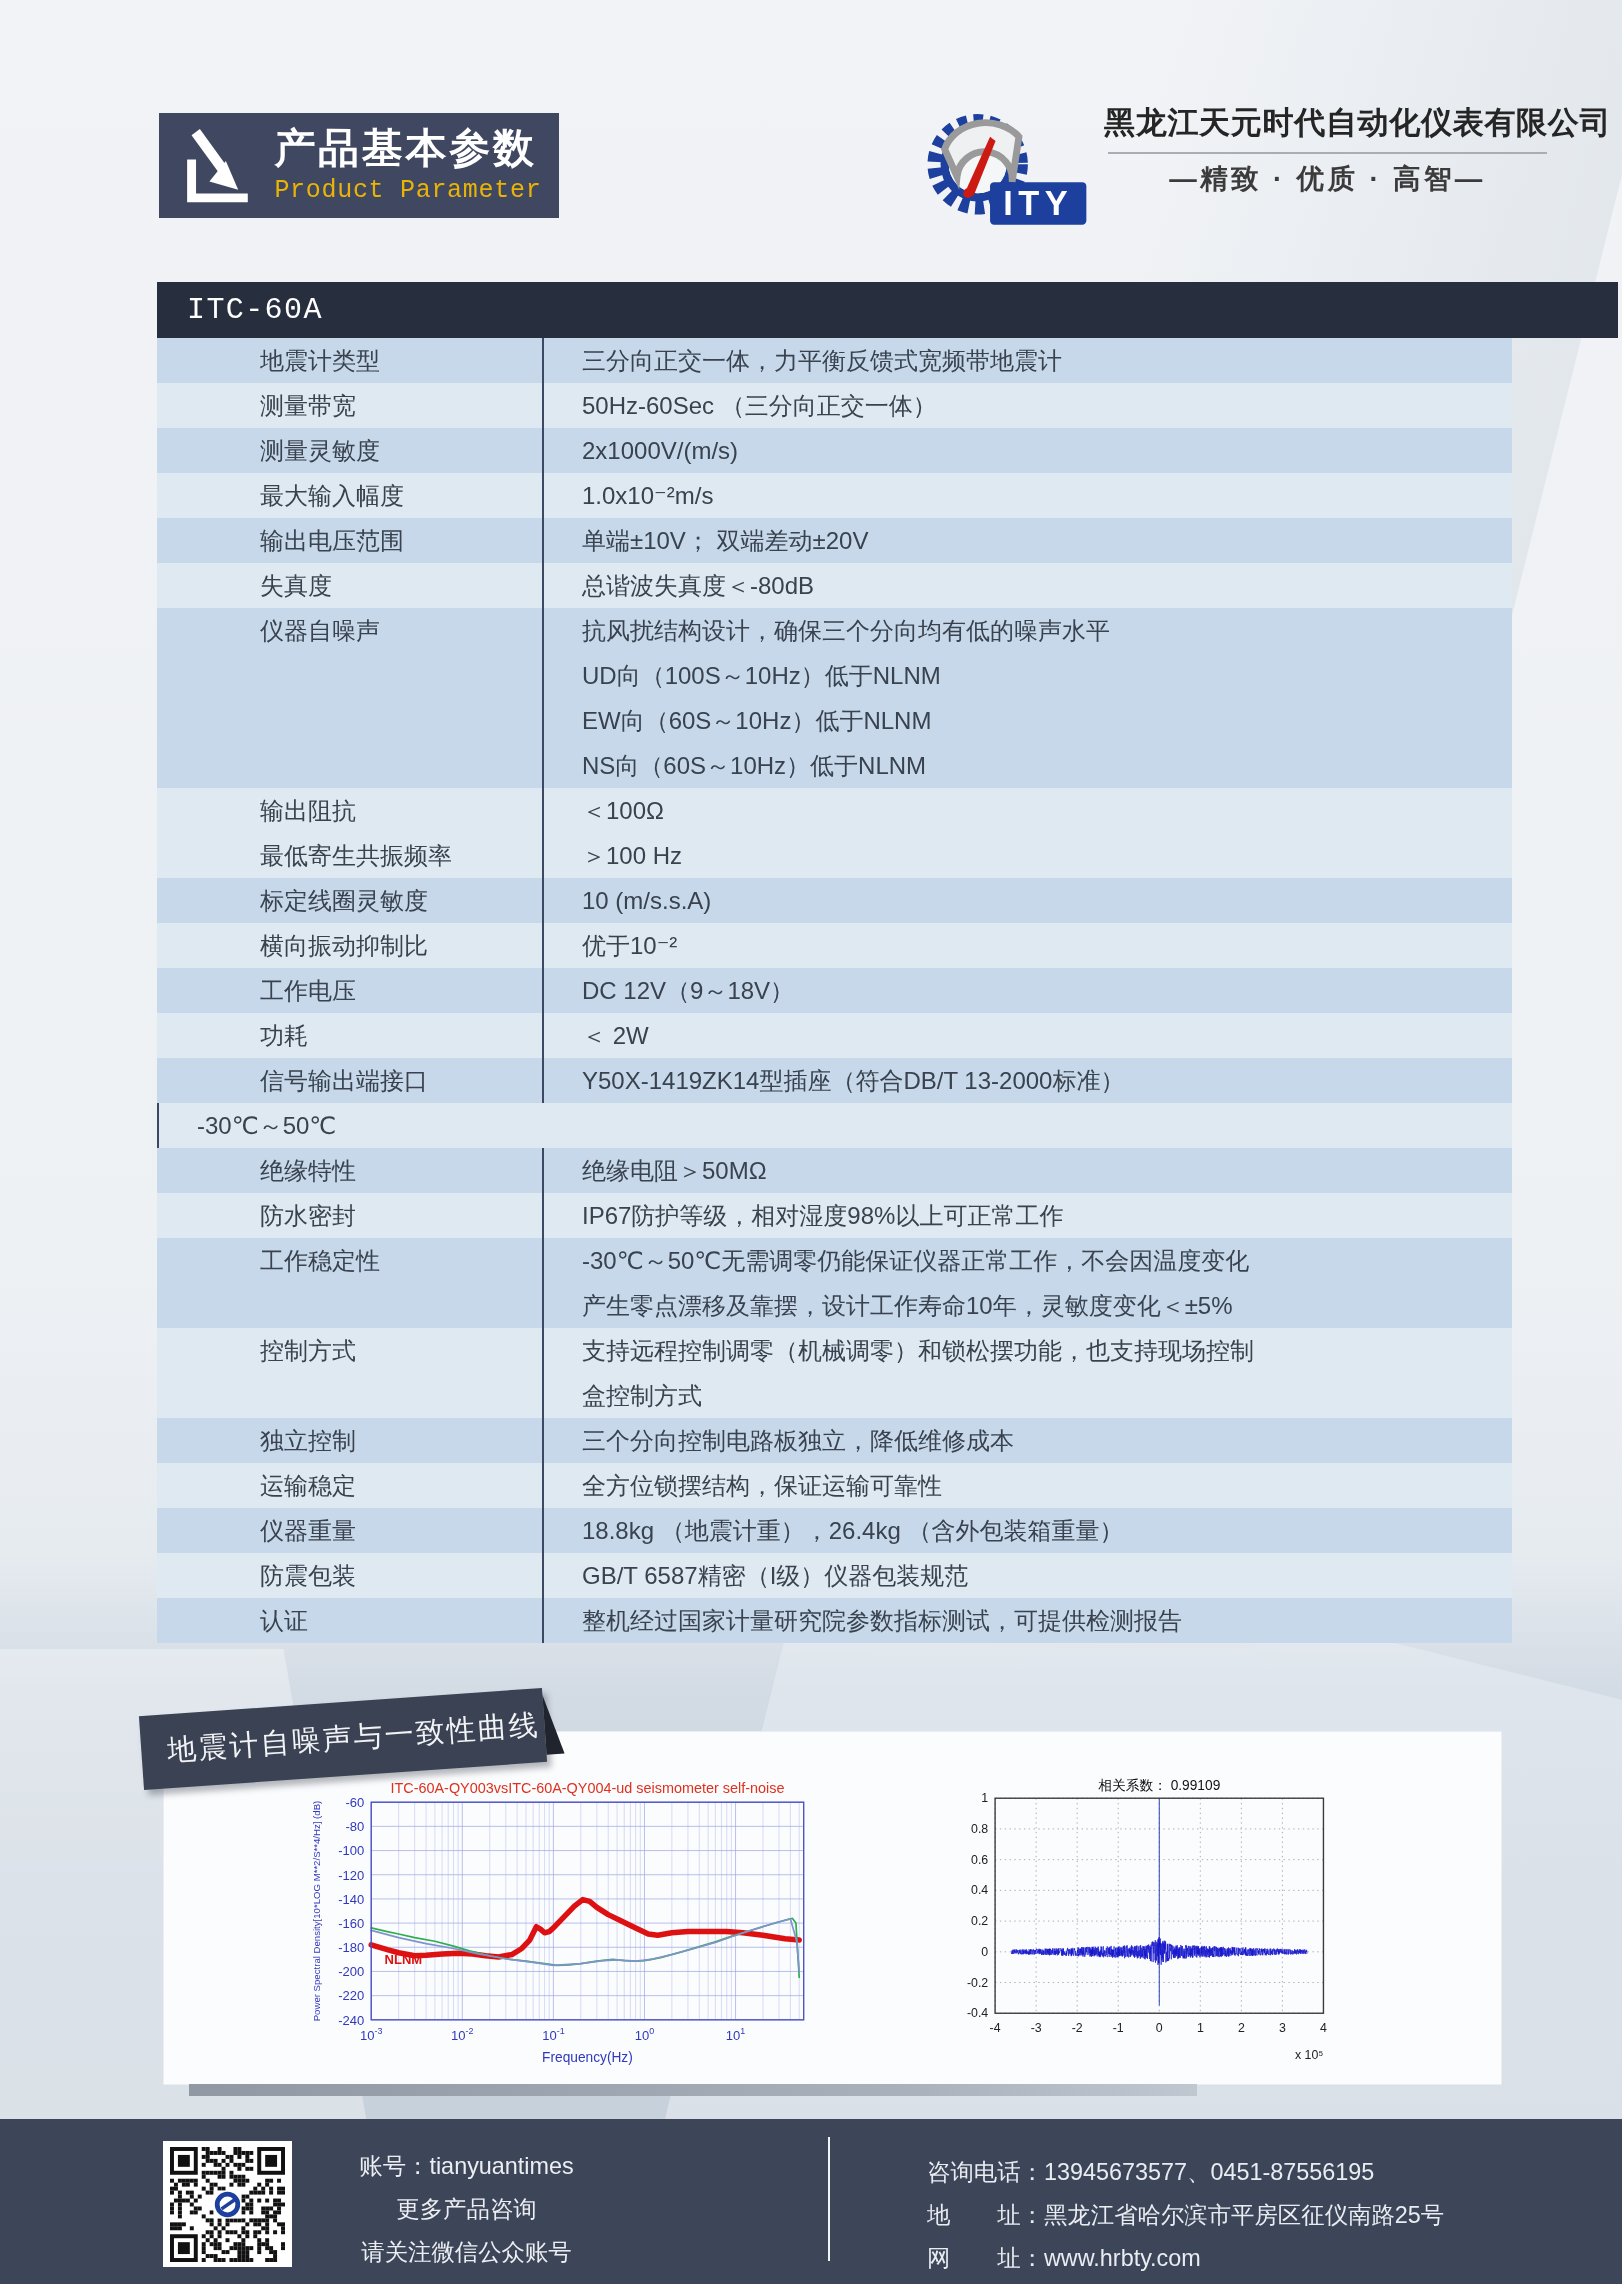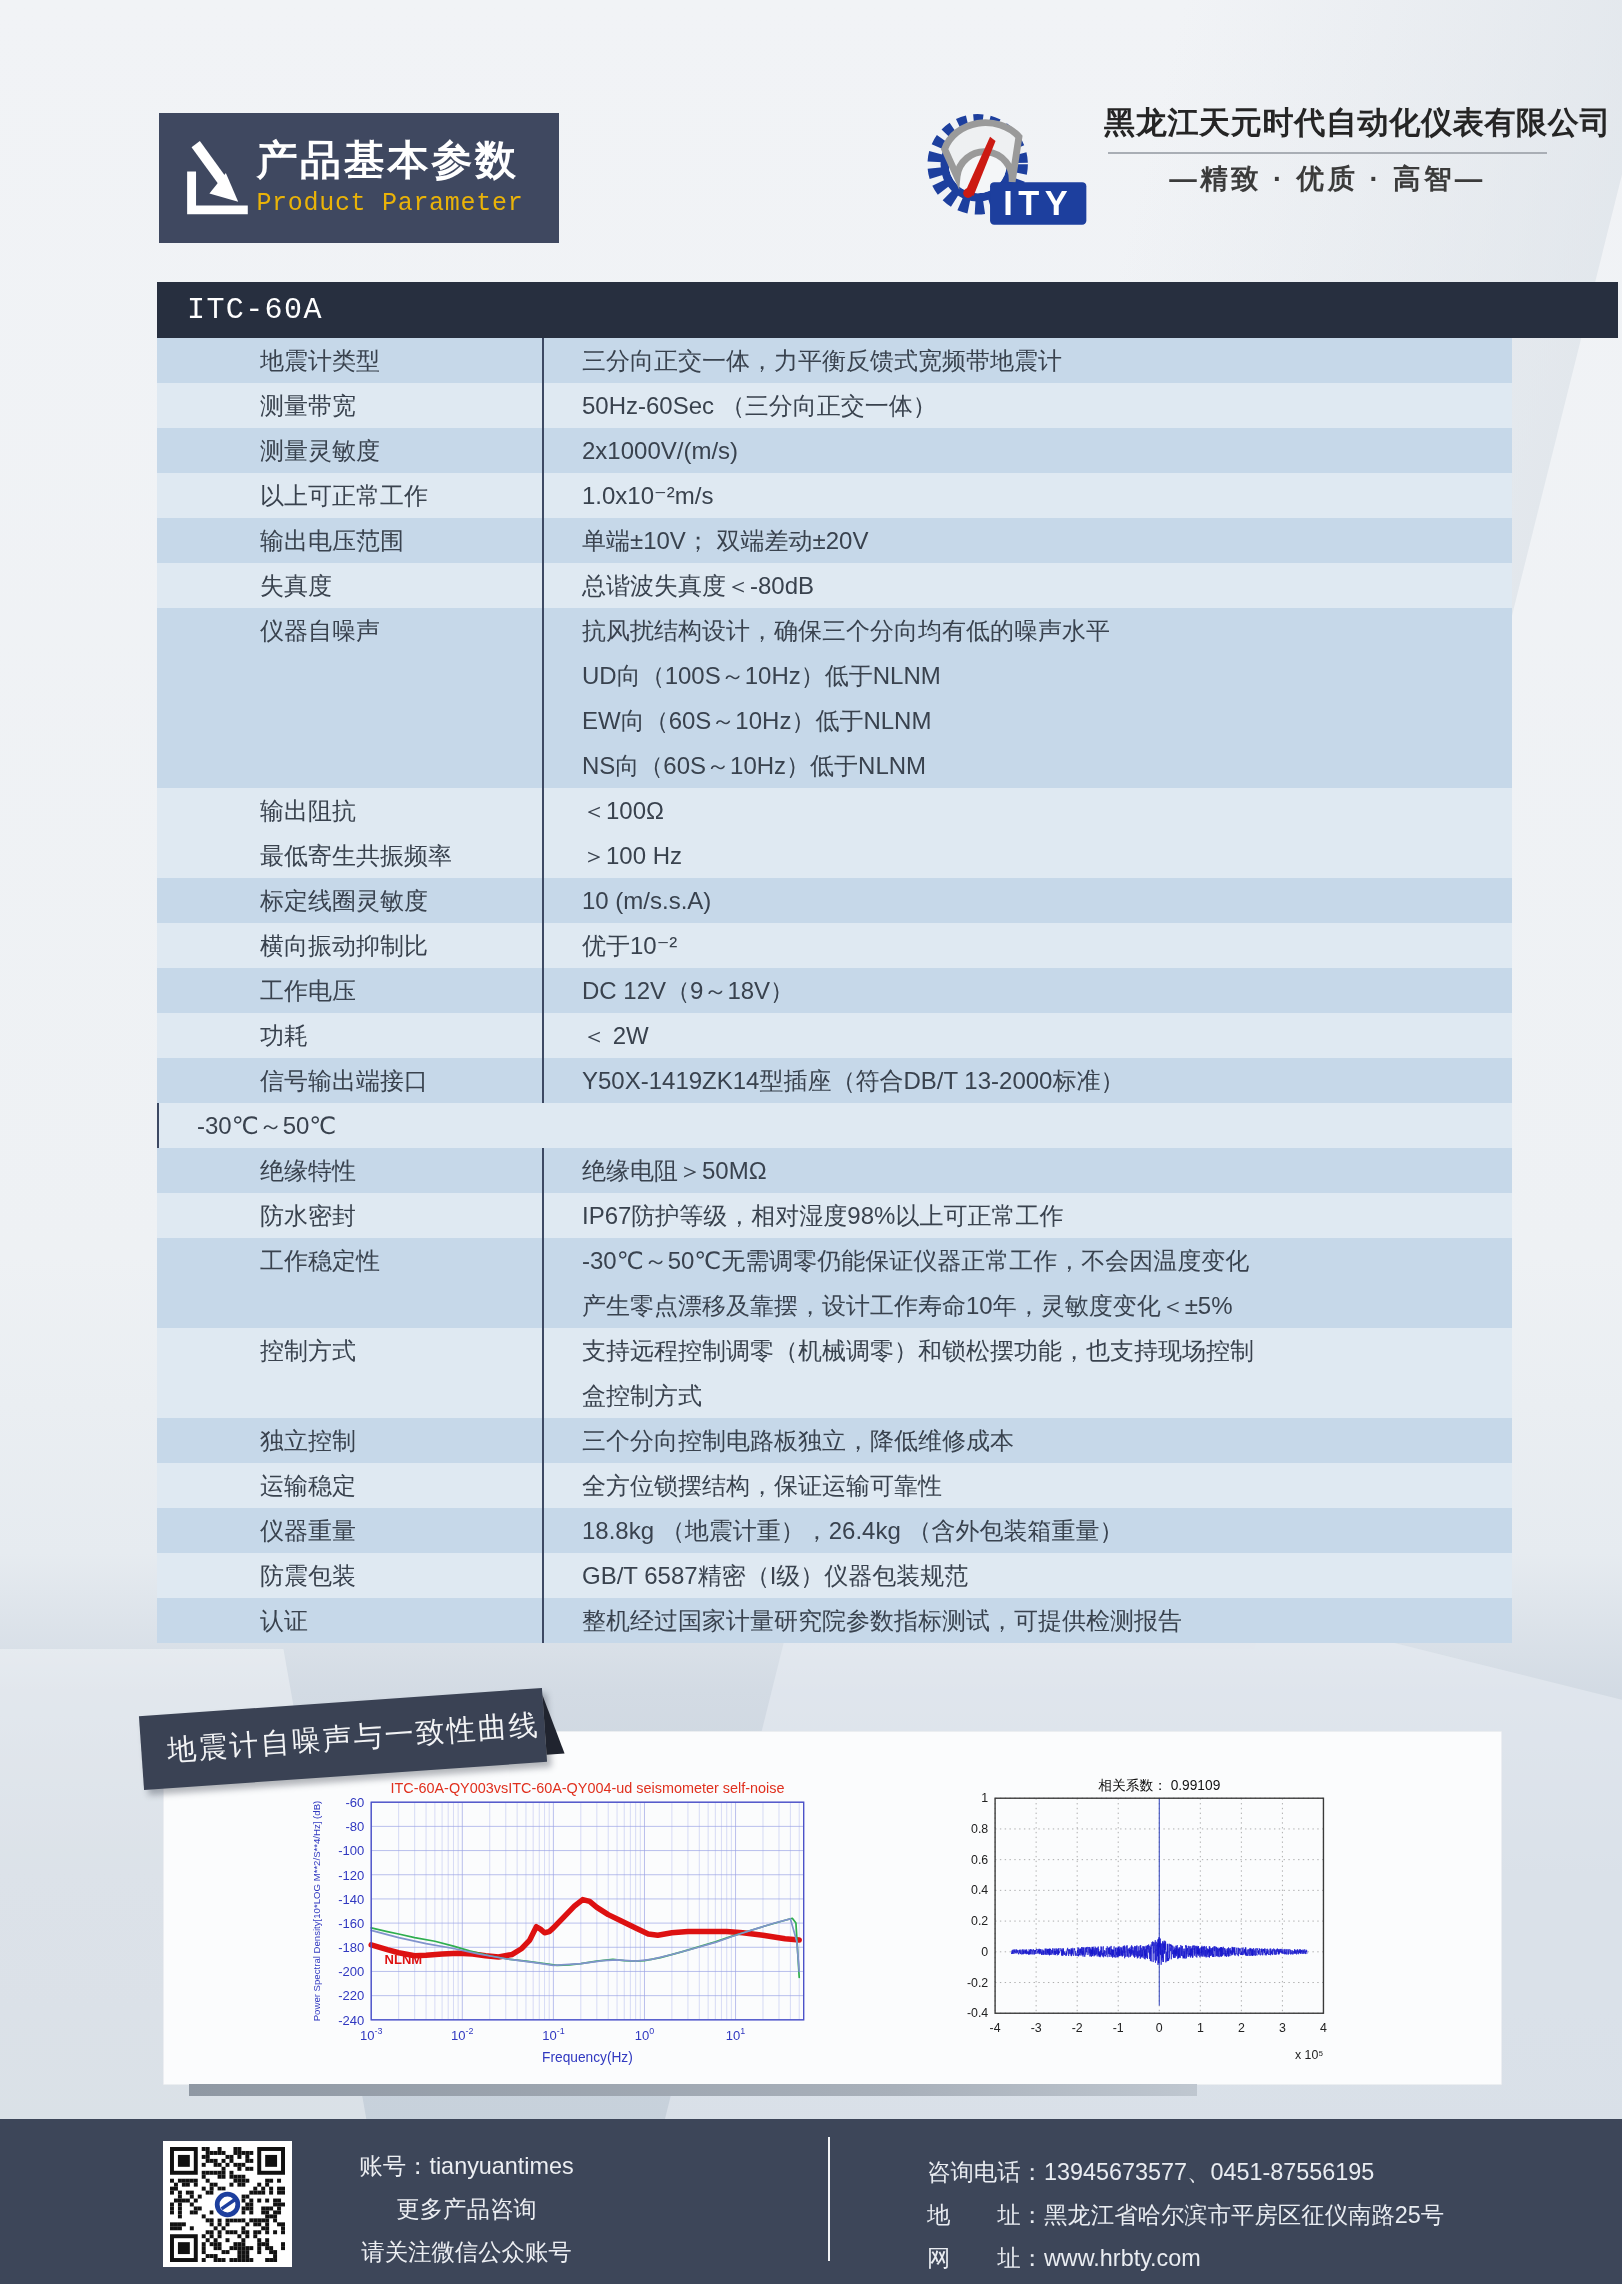--- a/index.html
+++ b/index.html
@@ -5,22 +5,22 @@
   html,body{margin:0;padding:0;}
   body{font-family:"Liberation Sans","DejaVu Sans",sans-serif;}
   .page{position:relative;width:1623px;height:2284px;overflow:hidden;
     background:linear-gradient(180deg,#f1f3f6 0%,#eef1f4 55%,#e6ebf0 68%,#d3dbe4 74%,#c9d3dd 82%,#c6d0da 100%);}
   .sheen{position:absolute;pointer-events:none;}
   .sheen.s1{left:996px;top:-137px;width:481px;height:1786px;background:linear-gradient(90deg,rgba(255,255,255,0),rgba(215,222,229,.55));transform:skewX(-14deg);}
   .sheen.s2{left:721px;top:1614px;width:1030px;height:687px;background:rgba(236,240,245,.5);transform:rotate(14deg);}
   .sheen.s3{left:-137px;top:1649px;width:481px;height:687px;background:rgba(255,255,255,.35);transform:skewX(10deg);}
 
   
-  .badge{position:absolute;left:159px;top:113px;width:400px;height:130px;background:#3f4860;
-    display:flex;align-items:center;padding-left:23.4px;box-sizing:border-box;gap:0;}
+  .badge{position:absolute;left:159px;top:113px;width:400px;height:105px;background:#3f4860;
+    display:flex;align-items:center;padding-left:23.4px;box-sizing:border-box;gap:18px;}
   .badge .txt .zh{font-size:41px;font-weight:bold;color:#fff;letter-spacing:2.7px;line-height:1.1;}
   .badge .txt .en{font-size:25px;color:#eab308;font-family:"Liberation Mono","DejaVu Sans Mono",monospace;letter-spacing:0.7px;margin-top:5px;text-align:right;}
 
   
   .logo{position:absolute;left:924px;top:95px;width:604px;height:144px;}
   .logo .mark{position:absolute;left:0;top:5.5px;}
   .logo .ltxt{position:absolute;left:180px;top:6.9px;width:447px;text-align:center;}
   .logo .company{font-size:31px;font-weight:bold;color:#252525;letter-spacing:0.7px;white-space:nowrap;}
   .logo .rule{height:2.1px;background:#a9aeb5;margin:8.2px 4.1px 6.9px 4.1px;}
   .logo .slogan{font-size:27.5px;font-weight:bold;color:#3b3b3b;letter-spacing:3.4px;white-space:nowrap;}
@@ -117,21 +117,21 @@
           <div class="vline">50Hz-60Sec （三分向正交一体）</div>
         </div>
       </div>
       <div class="spec-row medium">
         <div class="cell-label">测量灵敏度</div>
         <div class="cell-value">
           <div class="vline">2x1000V/(m/s)</div>
         </div>
       </div>
       <div class="spec-row light">
-        <div class="cell-label">以上可正常工作</div>
+        <div class="cell-label">最大输入幅度</div>
         <div class="cell-value">
           <div class="vline">1.0x10⁻²m/s</div>
         </div>
       </div>
       <div class="spec-row medium">
         <div class="cell-label">输出电压范围</div>
         <div class="cell-value">
           <div class="vline">单端±10V； 双端差动±20V</div>
         </div>
       </div>

